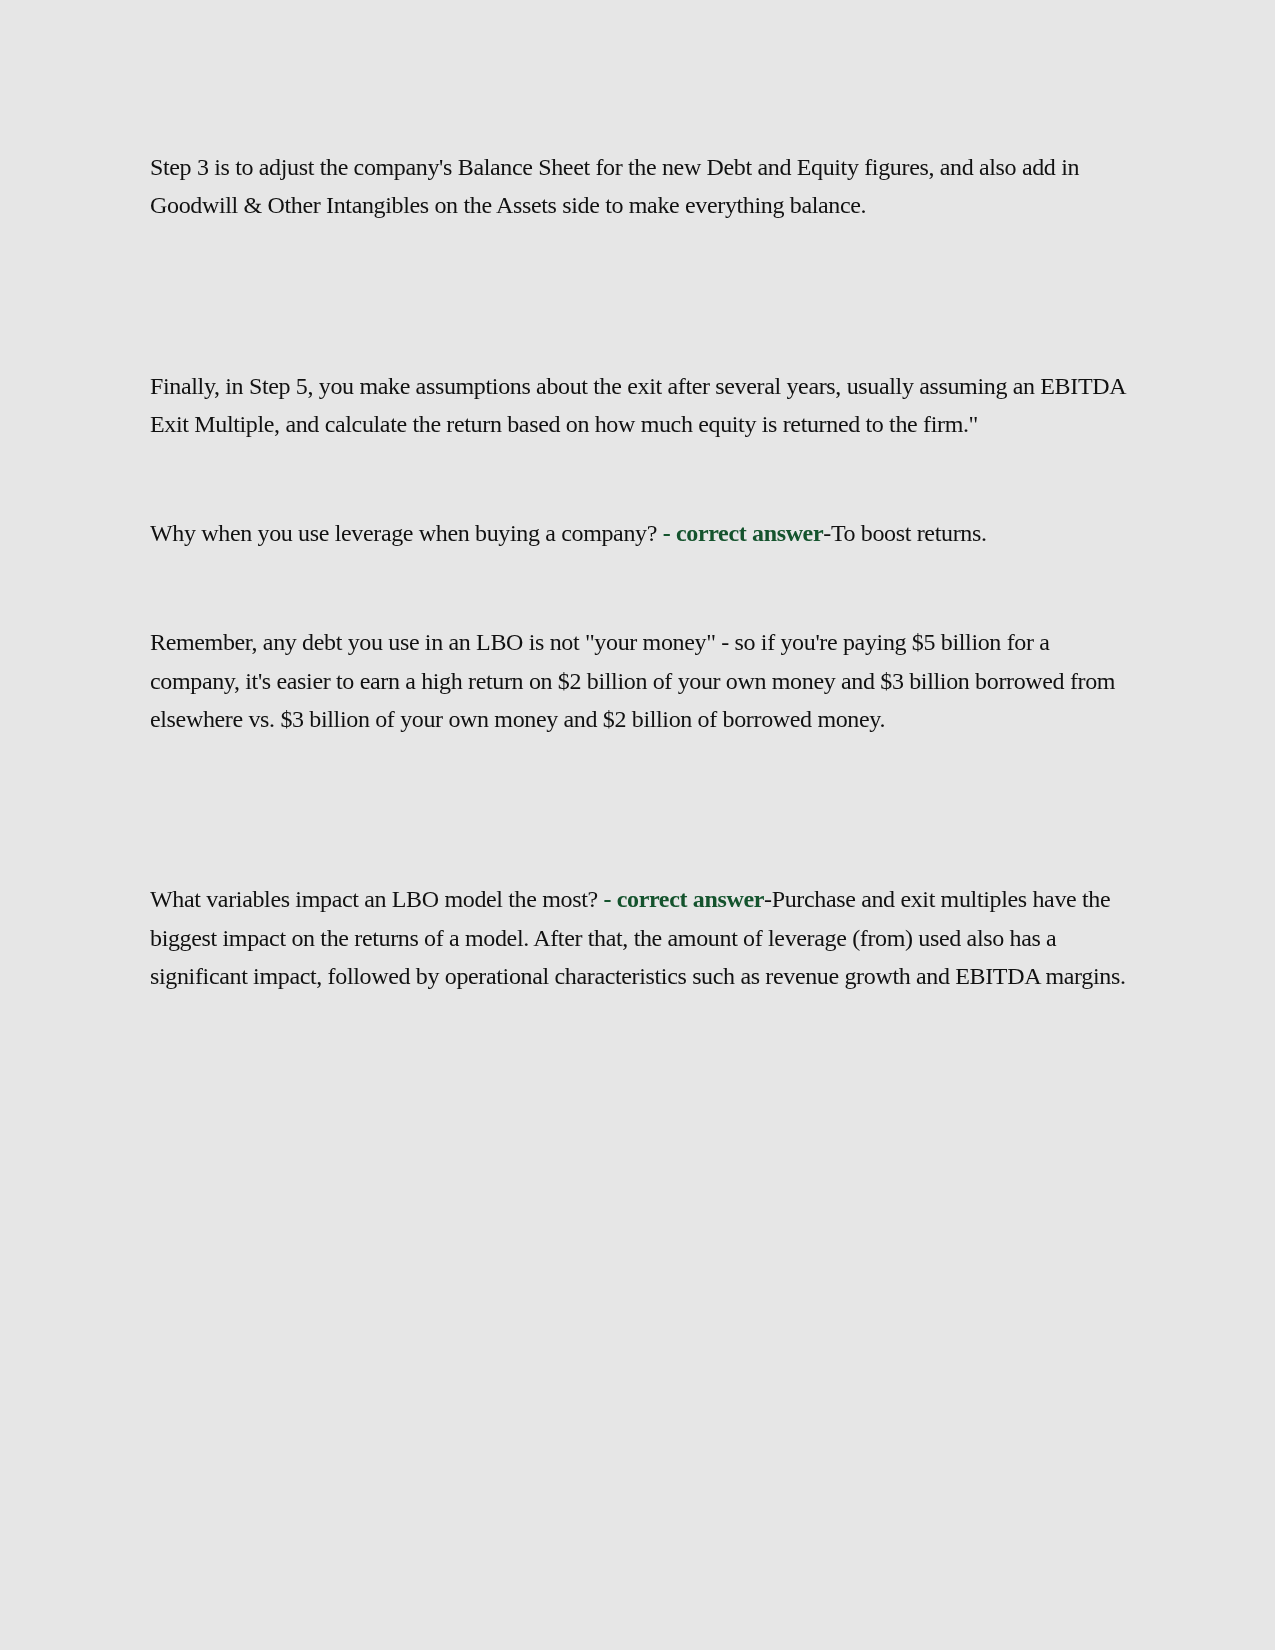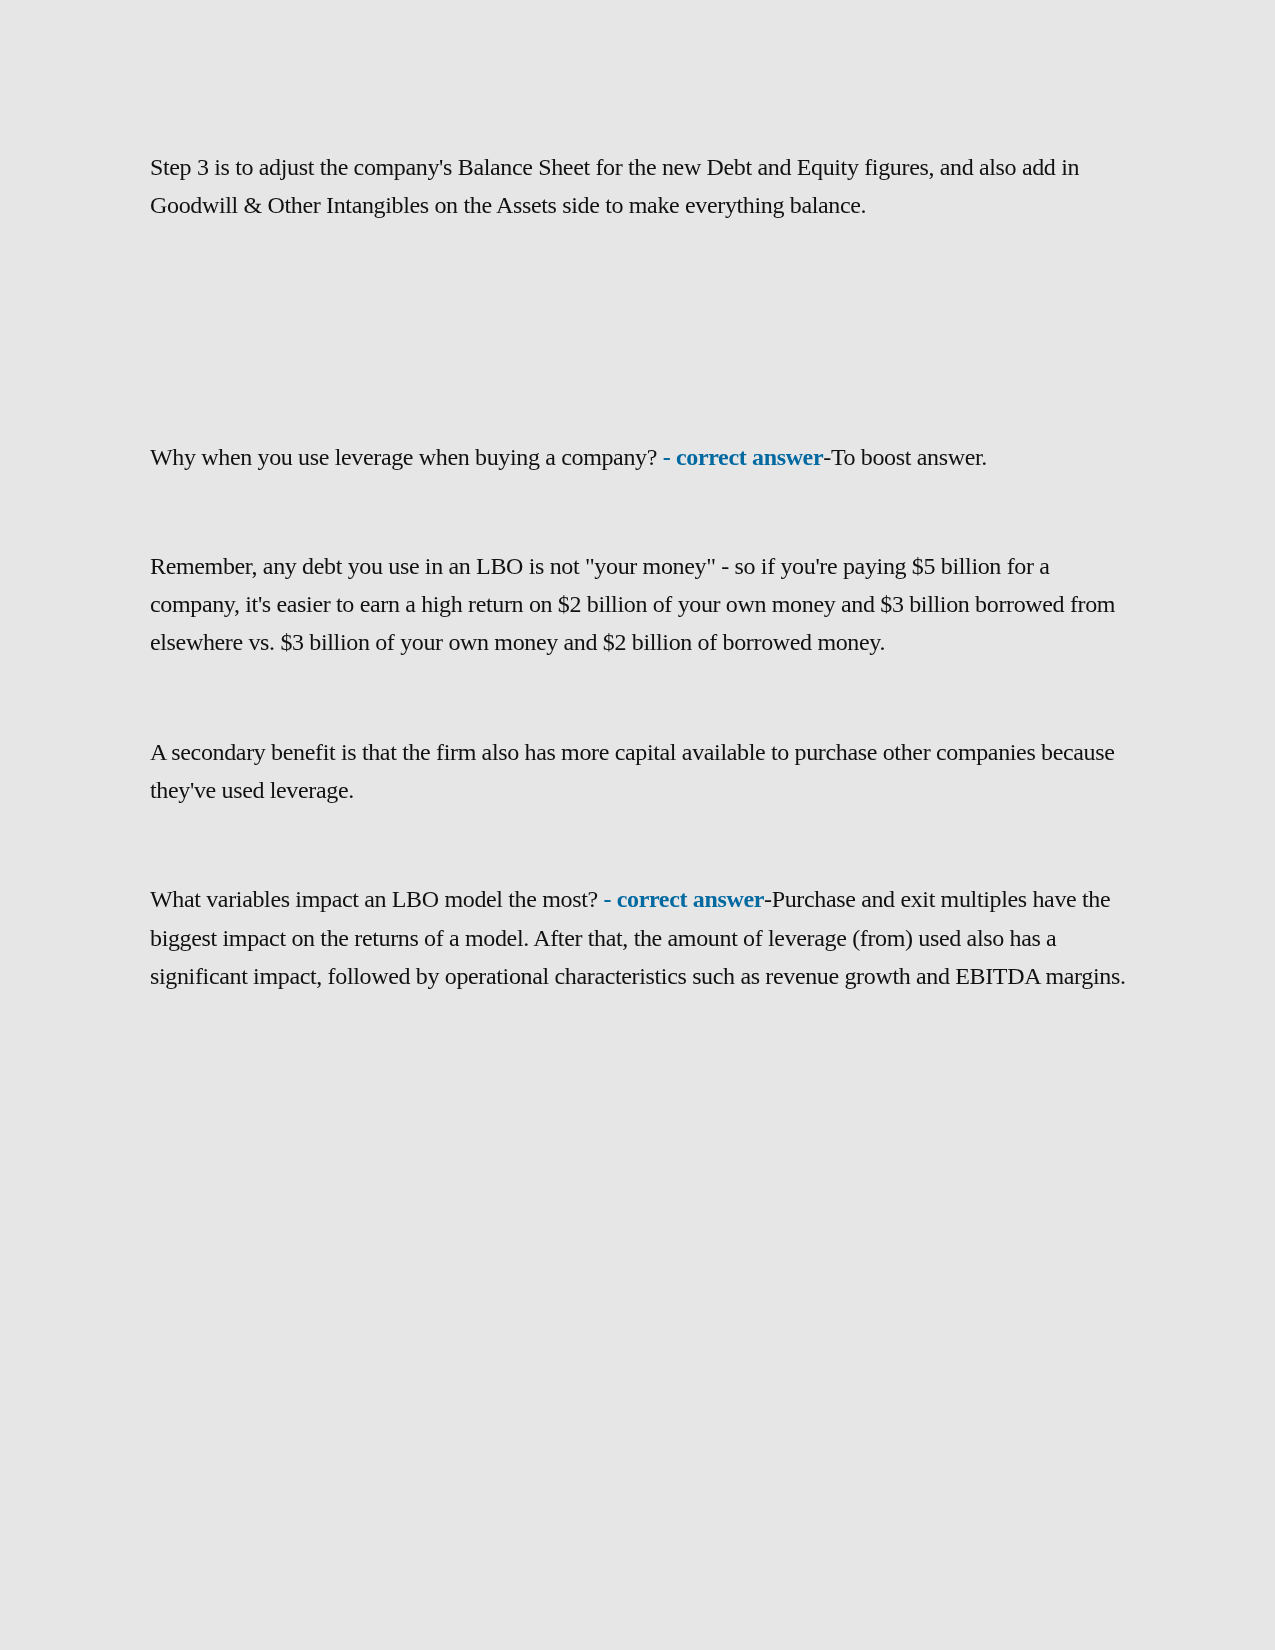--- a/index.html
+++ b/index.html
@@ -18,34 +18,34 @@
   }
   .para {
     font-size: 24px;
     line-height: 38.3px;
     margin: 0;
     letter-spacing: -0.35px;
     word-spacing: 0px;
     font-family: Liberation Serif, serif;
   }
   .gap { height: 71px; }
-  .answer-tag { color: #0369a1; font-weight: bold; }
+  .answer-tag { color: #14532d; font-weight: bold; }
 </style>
 </head>
 <body>
 
 <div class="page">
   <p class="para">Step 3 is to adjust the company's Balance Sheet for the new Debt and Equity figures, and also add in Goodwill &amp; Other Intangibles on the Assets side to make everything balance.</p>
   <div class="gap"></div>
   <div class="gap"></div>
+  <p class="para">Finally, in Step 5, you make assumptions about the exit after several years, usually assuming an EBITDA Exit Multiple, and calculate the return based on how much equity is returned to the firm."</p>
   <div class="gap"></div>
   <p class="para">
-    <span>Why when you use leverage when buying a company? </span><span class="answer-tag">- correct answer</span><span>-To boost answer.</span>
+    <span>Why when you use leverage when buying a company? </span><span class="answer-tag">- correct answer</span><span>-To boost returns.</span>
   </p>
   <div class="gap"></div>
   <p class="para">Remember, any debt you use in an LBO is not "your money" - so if you're paying $5 billion for a company, it's easier to earn a high return on $2 billion of your own money and $3 billion borrowed from elsewhere vs. $3 billion of your own money and $2 billion of borrowed money.</p>
   <div class="gap"></div>
-  <p class="para">A secondary benefit is that the firm also has more capital available to purchase other companies because they've used leverage.</p>
   <div class="gap"></div>
   <p class="para">
     <span>What variables impact an LBO model the most? </span><span class="answer-tag">- correct answer</span><span>-Purchase and exit multiples have the biggest impact on the returns of a model. After that, the amount of leverage (from) used also has a significant impact, followed by operational characteristics such as revenue growth and EBITDA margins.</span>
   </p>
 </div>
 
 </body></html>

